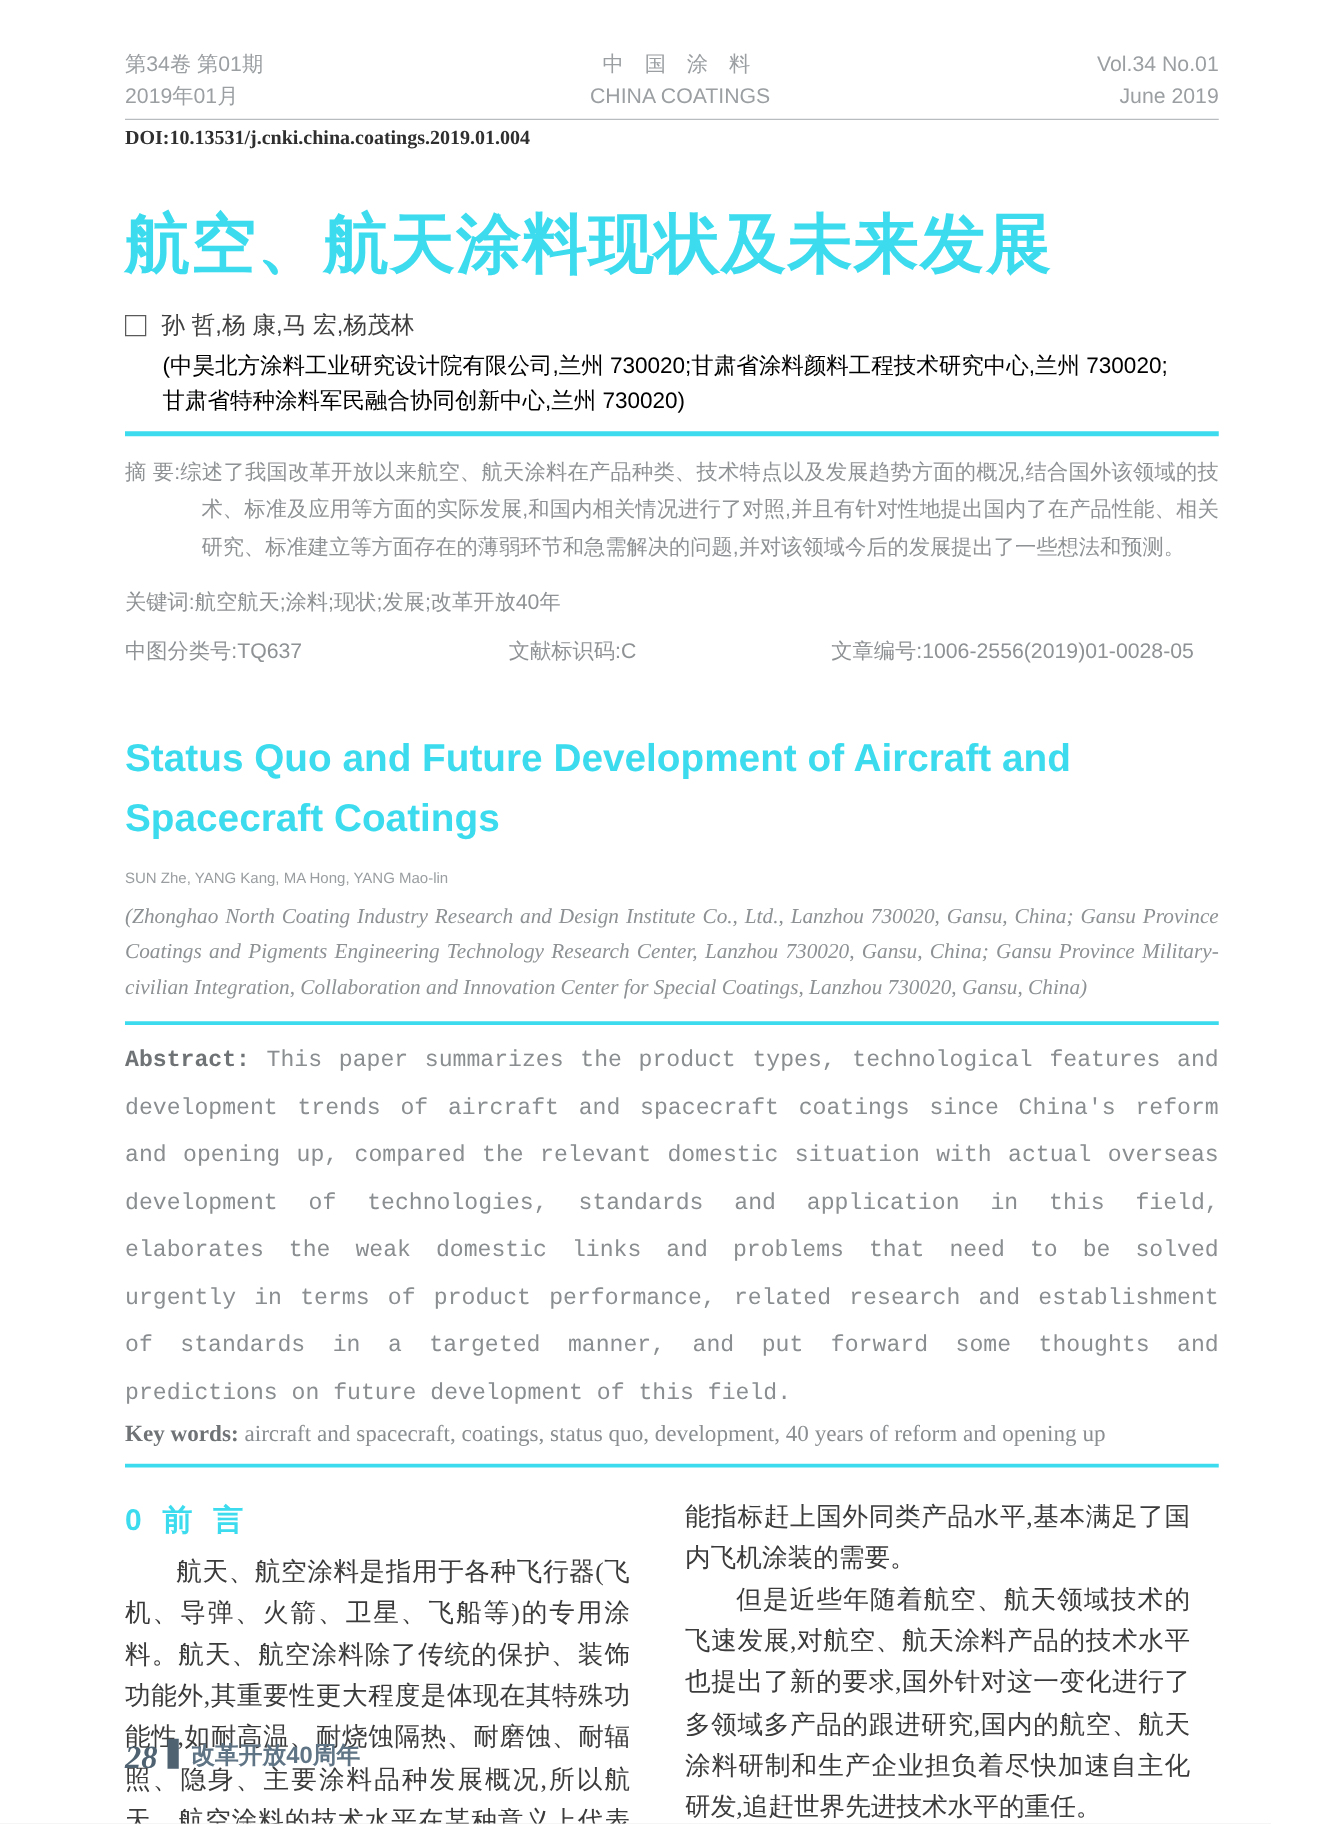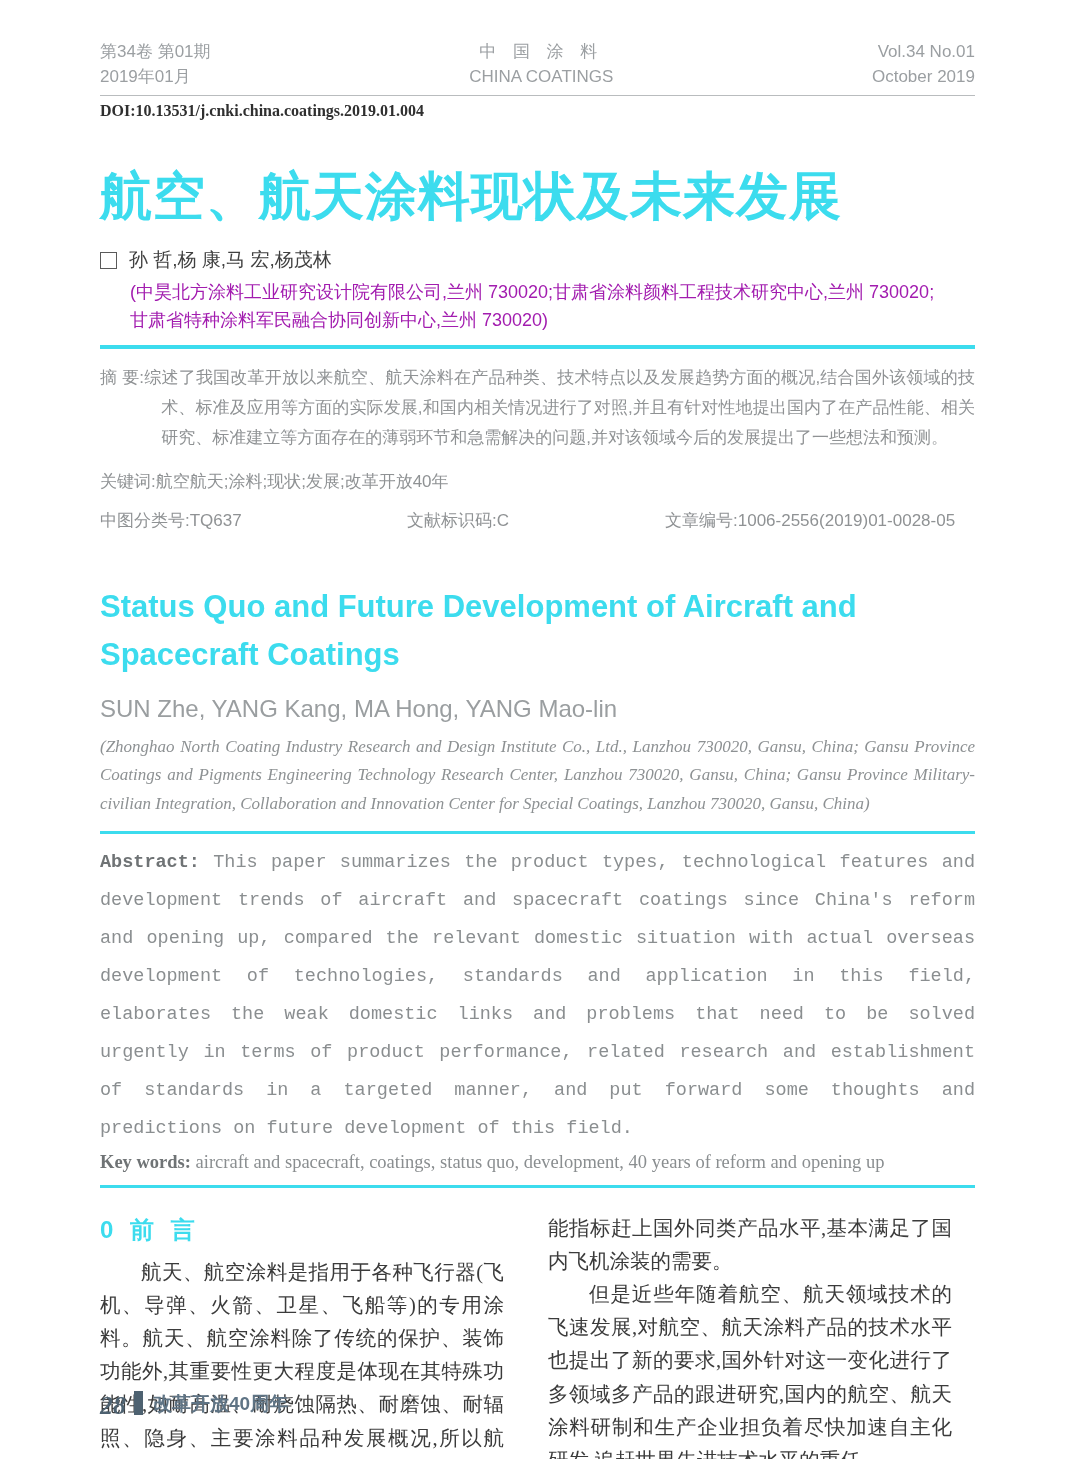--- a/index.html
+++ b/index.html
@@ -57,21 +57,21 @@
   .author-box {
     display: inline-block;
     width: 15px; height: 15px;
     border: 1.5px solid #5a5a5a;
     flex: 0 0 auto;
   }
   .affil-zh {
     margin: 6px 0 0 30px;
     font-size: 18px;
     line-height: 1.55;
-    color: #a21caf;
+    color: #000000;
     width: 820px;
   }
   .rule-cyan {
     border: none;
     height: 4px;
     background: #3cdcee;
     margin: 10px 0 0 0;
   }
   
   .abstract-zh {
@@ -102,21 +102,21 @@
   .title-en {
     margin-top: 52px;
     font-size: 31px;
     font-weight: bold;
     color: #3cdcee;
     line-height: 1.55;
   }
   .authors-en {
     margin-top: 16px;
     color: #9a9ea0;
-    font-size: 24px;
+    font-size: 12px;
   }
   .affil-en {
     margin-top: 10px;
     font-family: "Liberation Serif", serif;
     font-style: italic;
     color: #8d9193;
     font-size: 17px;
     line-height: 1.7;
     text-align: justify;
   }
@@ -213,21 +213,21 @@
     <div class="hl">
       <div>第34卷 第01期</div>
       <div>2019年01月</div>
     </div>
     <div class="hc">
       <div class="zh">中 国 涂 料</div>
       <div>CHINA COATINGS</div>
     </div>
     <div class="hr">
       <div>Vol.34  No.01</div>
-      <div>October  2019</div>
+      <div>June  2019</div>
     </div>
   </div>
   <div class="doi">DOI:10.13531/j.cnki.china.coatings.2019.01.004</div>
 
   <h1 class="title-zh" style="margin-bottom:0;">航空、航天涂料现状及未来发展</h1>
   <div class="authors-zh">
     <span class="author-box"></span>
     <span>孙  哲,杨  康,马  宏,杨茂林</span>
   </div>
   <div class="affil-zh">(中昊北方涂料工业研究设计院有限公司,兰州  730020;甘肃省涂料颜料工程技术研究中心,兰州  730020;甘肃省特种涂料军民融合协同创新中心,兰州  730020)</div>

